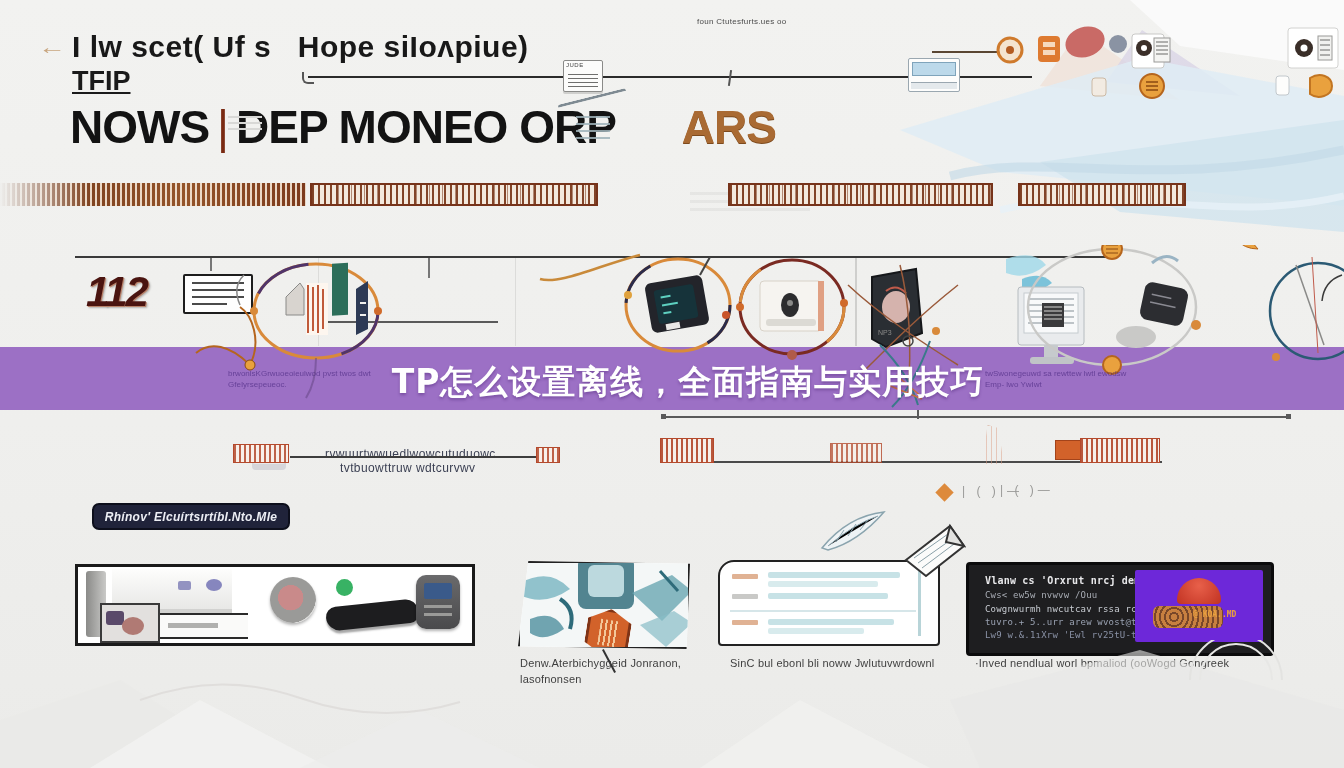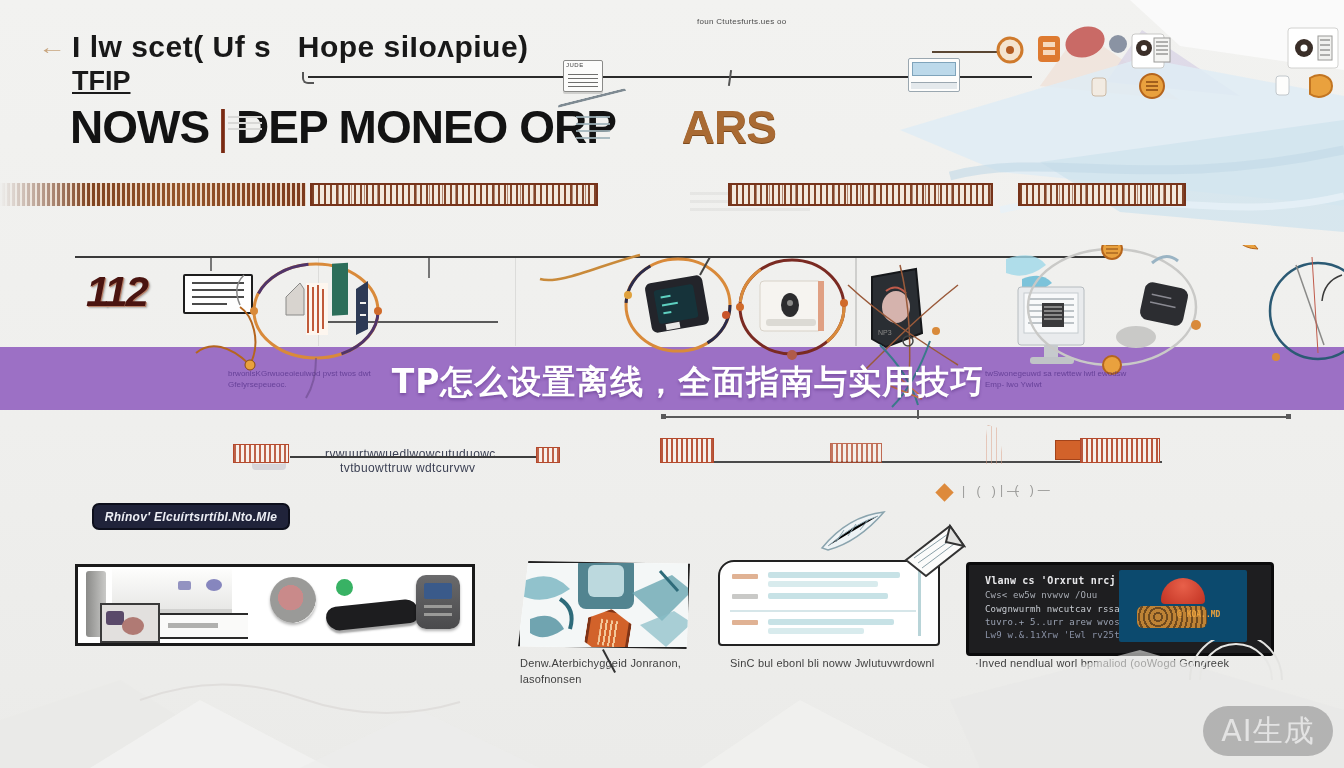--- a/index.html
+++ b/index.html
@@ -102,21 +102,21 @@
   .card2{left:518px;top:561px;width:172px;height:88px;border:2.5px solid #222;
      clip-path:polygon(6% 0,100% 3%,98% 100%,0 97%);overflow:hidden;}
   .card3{left:718px;top:560px;width:222px;height:86px;border:2.5px solid #222;border-radius:16px 4px 4px 4px;}
   .bar{position:absolute;height:6px;background:#c7e2e6;border-radius:2px;}
   .bar-lbl{position:absolute;width:26px;height:5px;border-radius:1px;}
   .panel4{left:968px;top:498px;width:300px;height:62px;background:#fbfbfa;border-radius:4px;
      box-shadow:0 1px 3px rgba(0,0,0,.12);}
   .term{left:966px;top:562px;width:302px;height:88px;background:#1e1e20;border:3px solid #0b0b0c;border-radius:4px;
      font-family:"DejaVu Sans Mono","Liberation Mono",monospace;color:#d8dadf;}
   .term .tl{position:absolute;left:16px;font-size:9px;white-space:nowrap;letter-spacing:.2px;}
-  .term-inset{position:absolute;right:24px;top:5px;width:128px;height:72px;background:#0c4a6e;border-radius:2px;overflow:hidden;}
+  .term-inset{position:absolute;right:8px;top:5px;width:128px;height:72px;background:#6d28d9;border-radius:2px;overflow:hidden;}
   .micro-strip{background:repeating-linear-gradient(90deg,#6a6a68 0 1px,transparent 1px 3px);}
   .prog-track{left:1000px;top:531px;width:162px;height:8px;background:#c3d4d2;border-radius:3px;overflow:hidden;}
   .prog-fill{height:100%;background:linear-gradient(90deg,#2f4a46,#4f6a66);}
   .gear-ring{left:1240px;top:521px;width:24px;height:24px;border-radius:50%;background:#dd8a3c;
      box-shadow:inset 0 0 0 4px #f6e7d6, inset 0 0 0 7px #cf7a2c;}
   .stat{font-size:7px;color:#9a9a98;line-height:8px;}
   .badge-blue{left:986px;top:511px;width:28px;height:15px;background:#b9d2ea;border-radius:2px;
      font-size:8px;color:#38506b;text-align:center;line-height:15px;font-weight:700;}
   .cloud{left:1224px;top:507px;width:28px;height:14px;background:#cfdbe8;border-radius:8px;}
   .cloud:before{content:"";position:absolute;left:5px;top:-6px;width:12px;height:12px;border-radius:50%;background:#cfdbe8;}
@@ -406,14 +406,13 @@
     <polygon points="0,80 120,40 260,128 0,128" fill="#e9e9e7" opacity=".7"></polygon>
     <polygon points="90,128 200,60 330,128" fill="#f3f3f1" opacity=".8"></polygon>
     <polygon points="300,128 420,70 540,128" fill="#ededeb" opacity=".7"></polygon>
     <polygon points="700,128 800,60 930,128" fill="#f1f1ef" opacity=".8"></polygon>
     <polygon points="950,60 1140,10 1344,70 1344,128 980,128" fill="#e8e8e6" opacity=".6"></polygon>
     <path d="M140,60 Q220,30 300,58 T460,62" stroke="#e0dedc" stroke-width="2" fill="none"></path>
     <path d="M1190,40 a46,46 0 0 1 92,0" stroke="#e3e3e1" stroke-width="2" fill="none"></path>
     <path d="M1200,40 a36,36 0 0 1 72,0" stroke="#e7e7e5" stroke-width="2" fill="none"></path>
   </svg>
 
-  <div class="abs watermark">AI生成</div>
 </div>
 
 </body></html>

